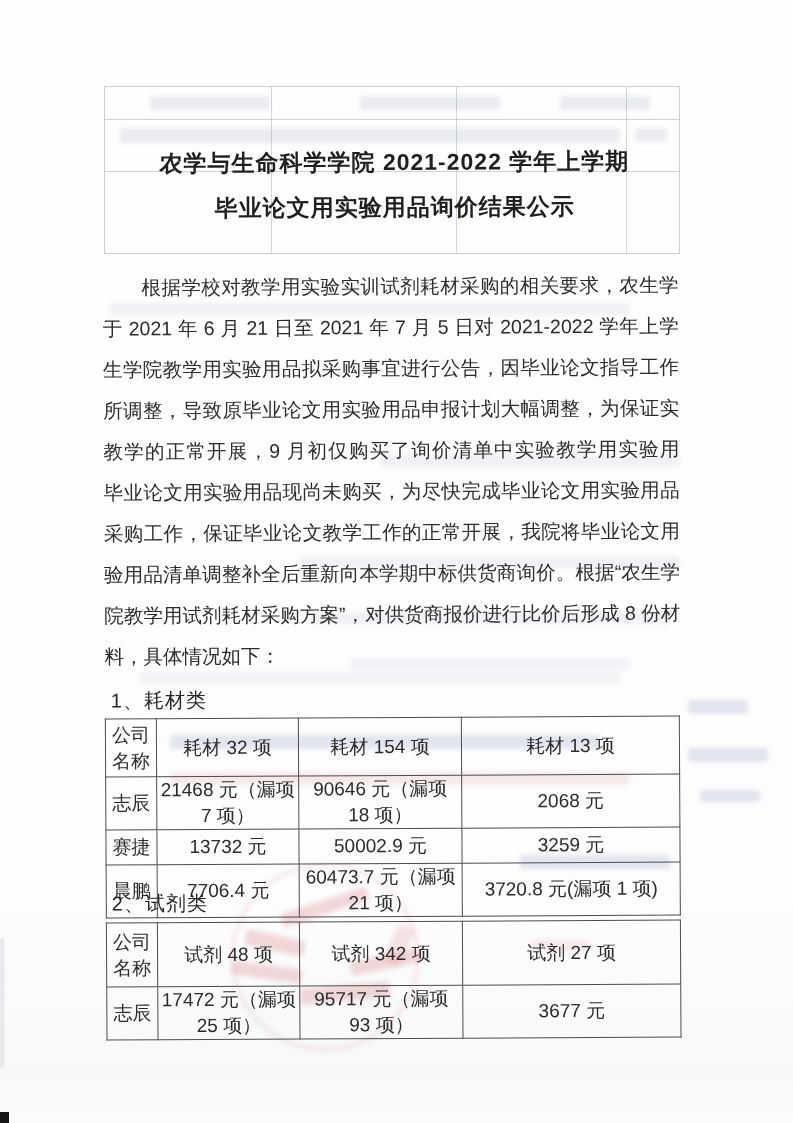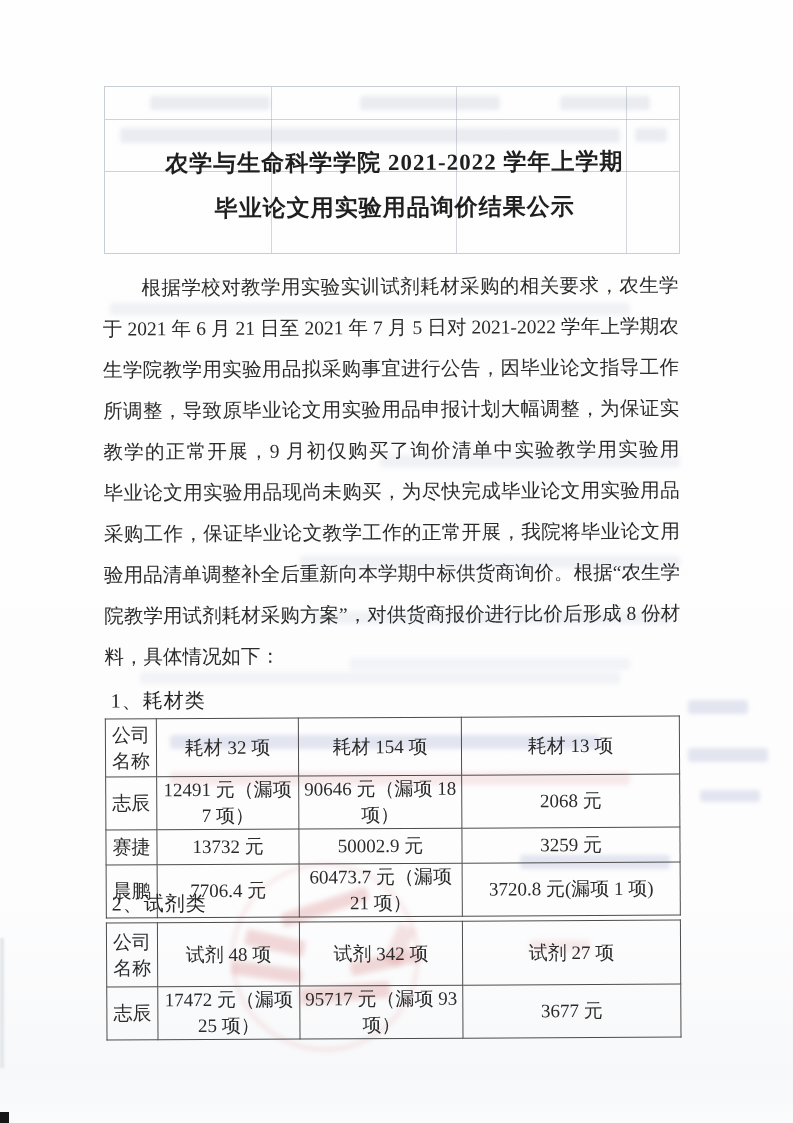--- a/index.html
+++ b/index.html
@@ -1,19 +1,19 @@
 <!DOCTYPE html>
 <html><head>
 <meta charset="utf-8">
 <style>
   html,body{margin:0;padding:0;background:#ffffff;}
   .page{
     position:relative;width:793px;height:1123px;overflow:hidden;
     background:linear-gradient(180deg,#fefefe 0%,#fdfdfe 80%,#f7f8f9 96%,#fbfbfc 100%);
-    font-family:Liberation Serif, serif;color:#2b2b2b;
+    font-family:Liberation Sans, sans-serif;color:#2b2b2b;
   }
   .content{position:absolute;inset:0;transform:rotate(-0.3deg);transform-origin:400px 560px;}
 
   
   .title-block{position:absolute;top:140px;left:0;width:100%;text-align:center;
     font-size:23px;font-weight:bold;line-height:45px;letter-spacing:1px;color:#1f1f1f;}
 
   
   .body-block{position:absolute;top:266px;left:104px;width:576px;
     font-size:19.5px;line-height:41px;color:#2b2b2b;}
@@ -137,21 +137,21 @@
         <th class="corner">
           <span>公司</span>
           <span>名称</span>
         </th>
         <th>耗材 32 项</th>
         <th>耗材 154 项</th>
         <th>耗材 13 项</th>
       </tr>
       <tr class="data">
         <td>志辰</td>
-        <td>12491 元（漏项 7 项）</td>
+        <td>21468 元（漏项 7 项）</td>
         <td>90646 元（漏项 18 项）</td>
         <td>2068 元</td>
       </tr>
       <tr class="data">
         <td>赛捷</td>
         <td>13732 元</td>
         <td>50002.9 元</td>
         <td>3259 元</td>
       </tr>
       <tr class="data">

